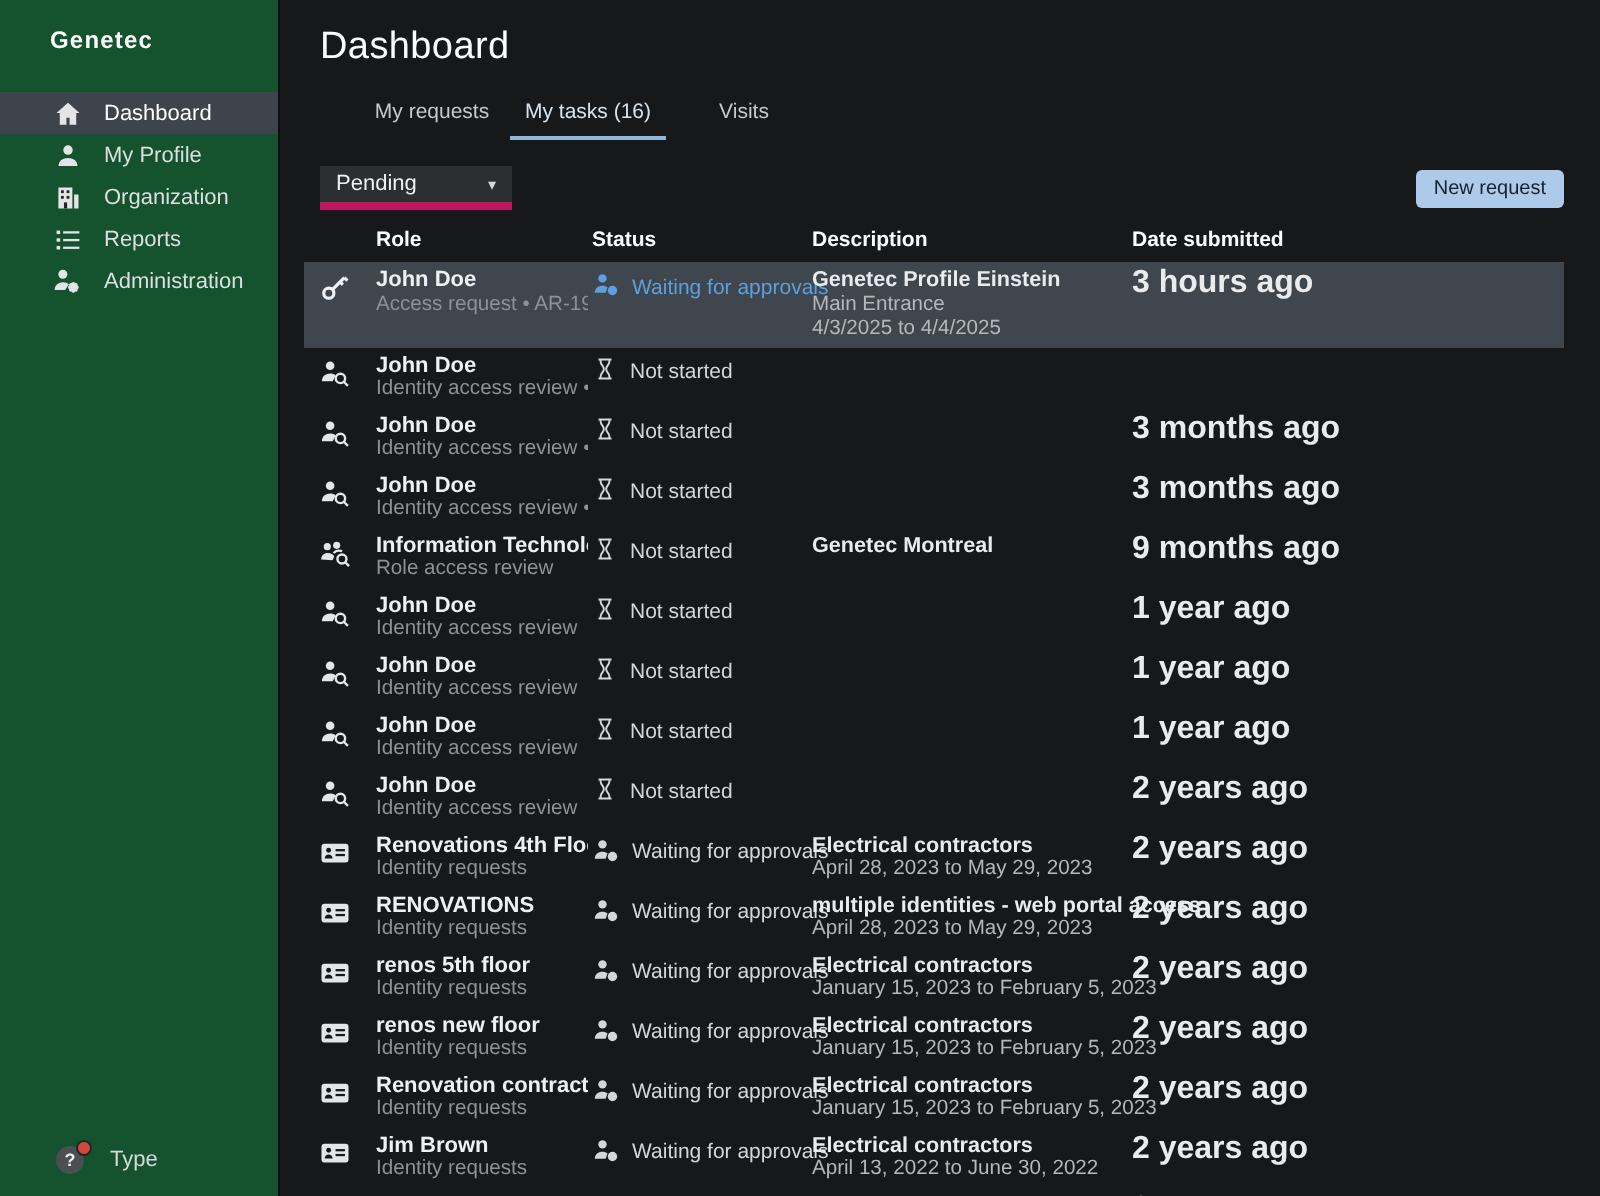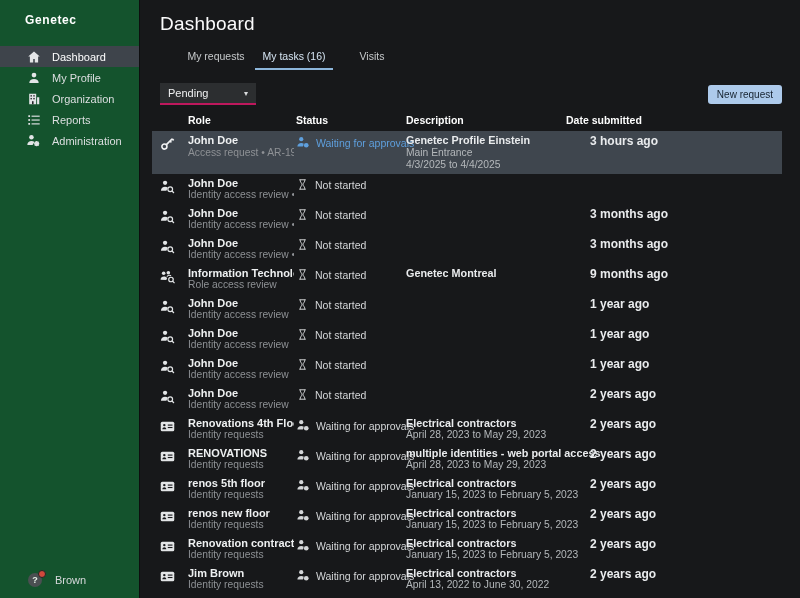--- a/index.html
+++ b/index.html
@@ -55,21 +55,21 @@
   .tab {
     width:78px; text-align:center; padding:5px 0 6px; font-size:10.5px;
     color:#c6c9cb; border-bottom:2px solid transparent; cursor:default;
     white-space:nowrap;
   }
   .tab.active { color:#d5e4f2; border-bottom-color:#8db6da; }
 
   .toolbar { display:flex; align-items:center; margin:13px 18px 0 20px; }
   .select {
     width:96px; height:22px; background:#2c2e30;
-    border-bottom:2px solid #be185d; display:flex; align-items:center;
+    border-bottom:4px solid #be185d; display:flex; align-items:center;
     justify-content:space-between; padding:0 8px; font-size:11px; color:#f0f1f2;
     cursor:default;
   }
   .select .caret { font-size:8px; color:#d8dadc; }
   .btn-primary {
     margin-left:auto; background:#adcaeb; color:#16222f;
     border:none; border-radius:3px; font-size:10px;
     font-family:"Liberation Sans", sans-serif;
     padding:4px 9px; cursor:default;
   }
@@ -97,21 +97,21 @@
     white-space:nowrap; overflow:hidden; max-width:106px;
   }
   .cell-status {
     display:flex; gap:6px; align-items:center; color:#d4d6d8;
     font-size:10.5px; line-height:13px; padding-top:1px; white-space:nowrap;
   }
   .cell-status.blue { color:#5e9fdd; }
   .cell-status svg { flex:none; }
   .d-main { font-size:10.8px; font-weight:bold; color:#e9ebed; line-height:12.5px; white-space:nowrap; }
   .d-sub  { font-size:10.3px; color:#b4b8bb; line-height:12.5px; white-space:nowrap; }
-  .cell-date { font-size:12px; font-weight:bold; color:#e9ebed; line-height:13px; padding-top:1px;margin-left:24px; }
+  .cell-date { font-size:16px; font-weight:bold; color:#e9ebed; line-height:13px; padding-top:1px; }
 </style>
 </head>
 <body>
 
 <div class="app">
 
   <aside class="sidebar">
     <div class="logo">Genetec</div>
     <nav class="nav" id="nav">
         <div class="nav-item active">
@@ -171,21 +171,21 @@
                 <path d="M11.4 8.6v5.6M8.6 11.4h5.6M9.4 9.4l4 4M13.4 9.4l-4 4"></path>
               </g>
               <circle cx="11.4" cy="11.4" r="1" fill="#e3e5e7"></circle>
             </svg>
           </span>
           <span>Administration</span>
         </div>
       </nav>
     <div class="help-row">
       <span class="help-ic">?<span class="help-badge"></span></span>
-      <span>Brown</span>
+      <span>Type</span>
     </div>
   </aside>
 
   <main class="main">
     <h1 class="page-title">Dashboard</h1>
 
     <div class="tabs" id="tabs">
         <div class="tab">My requests</div>
         <div class="tab active">My tasks (16)</div>
         <div class="tab">Visits</div>

